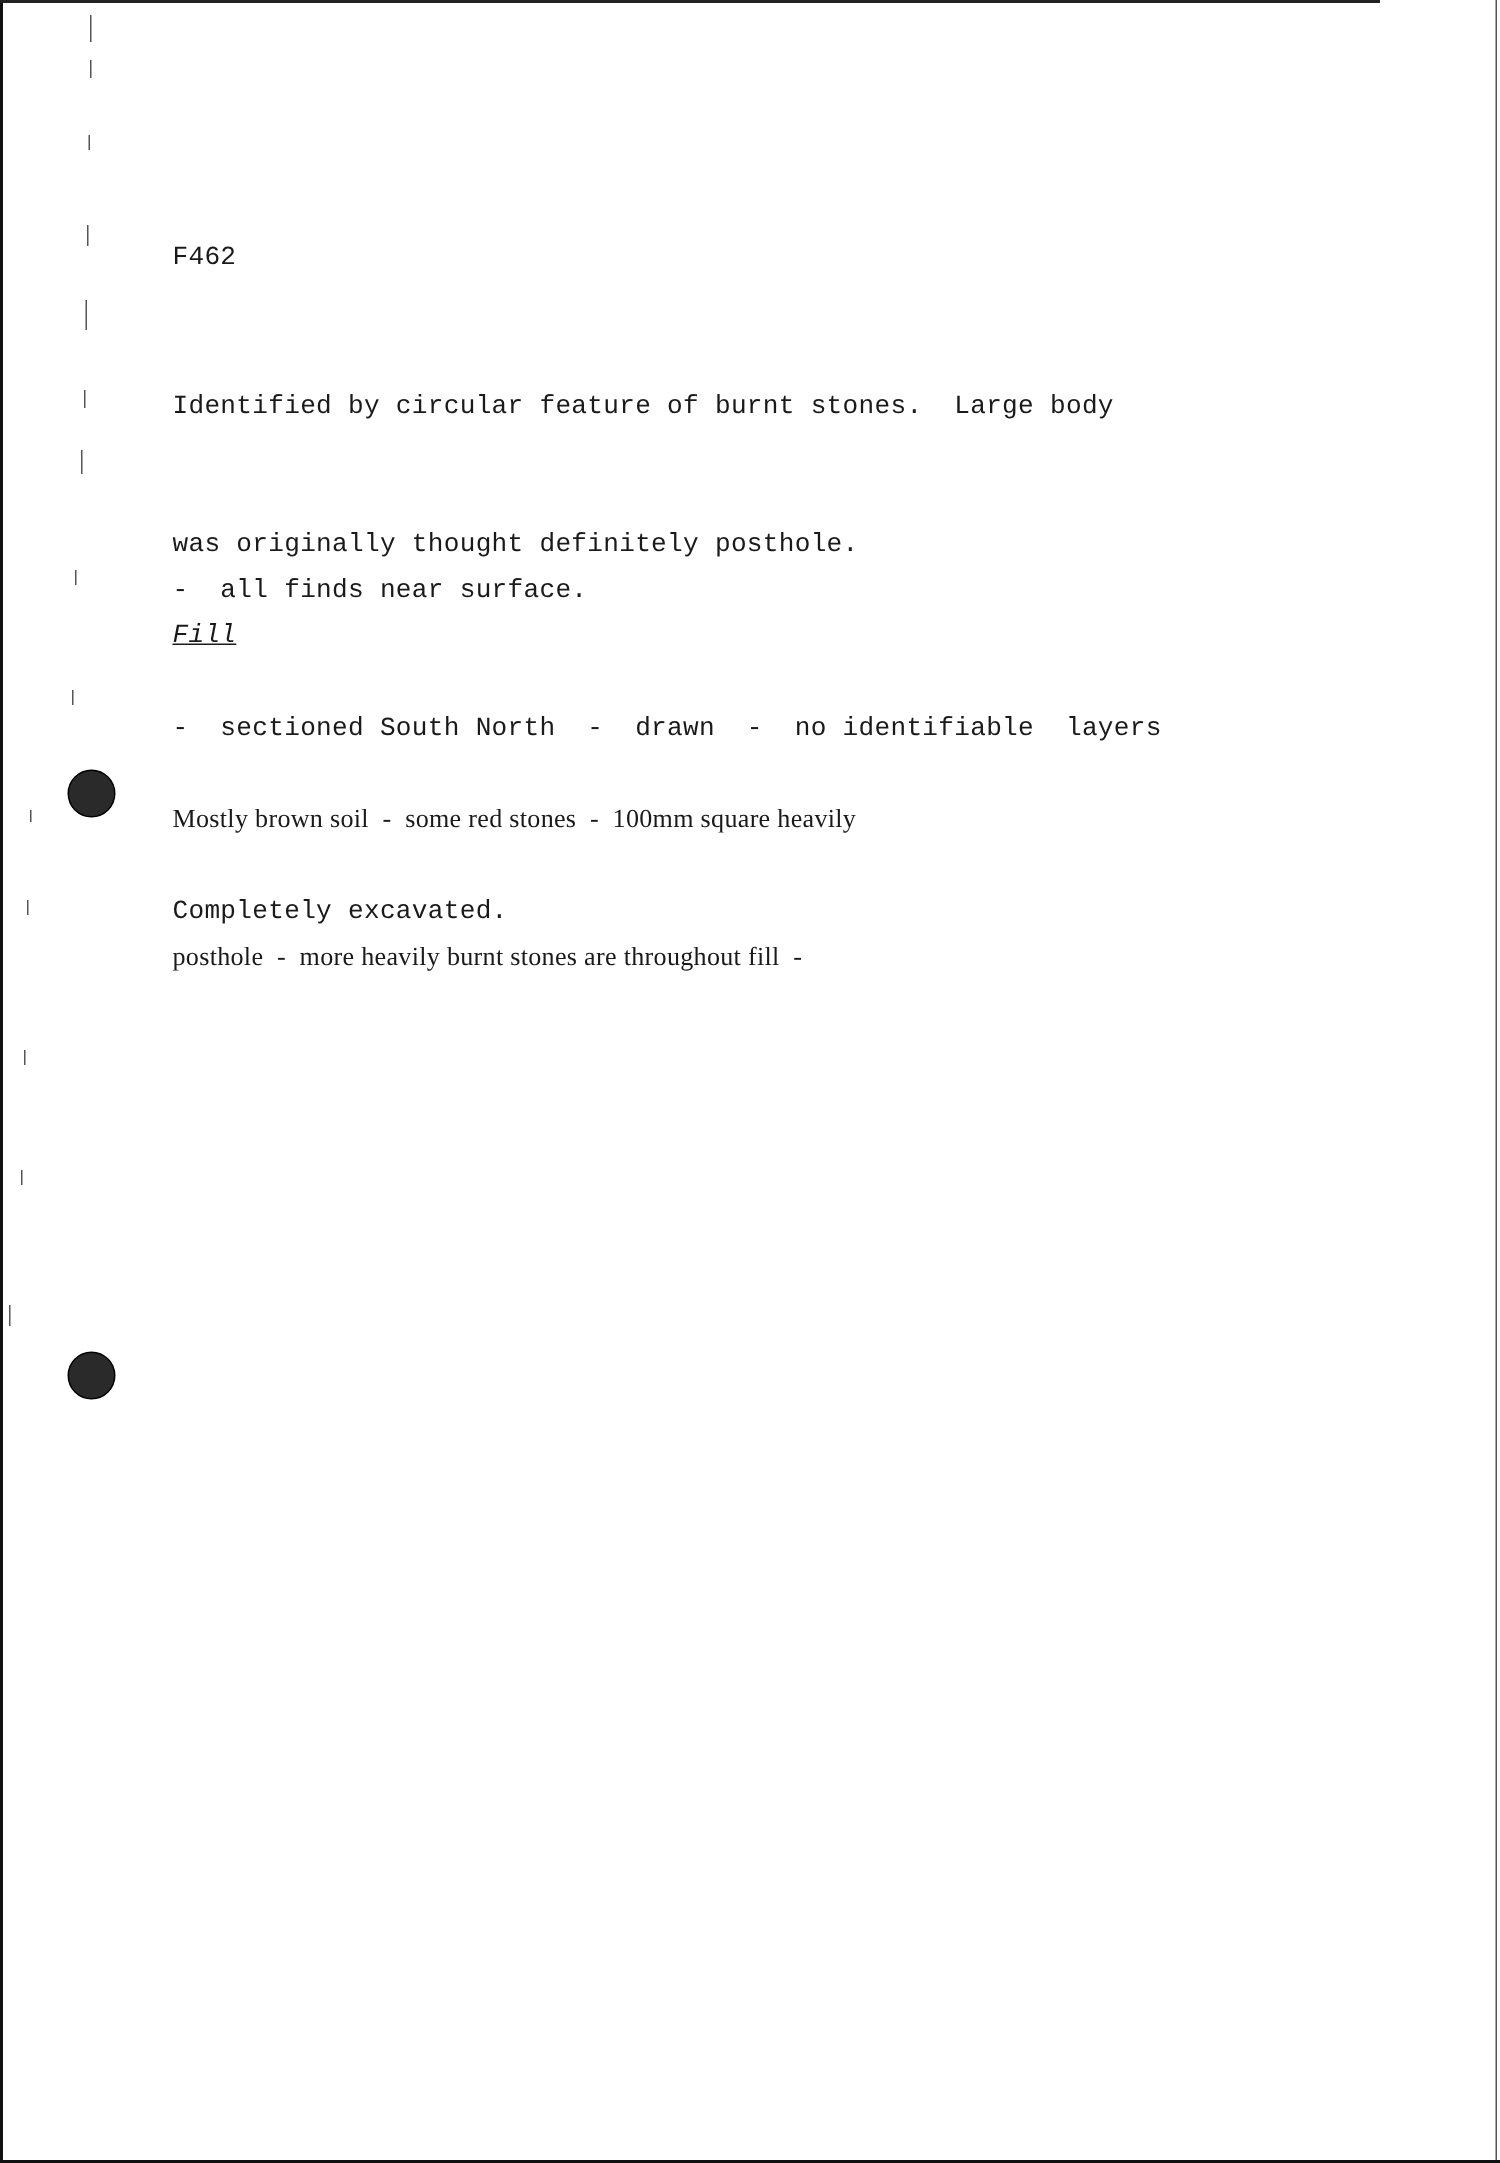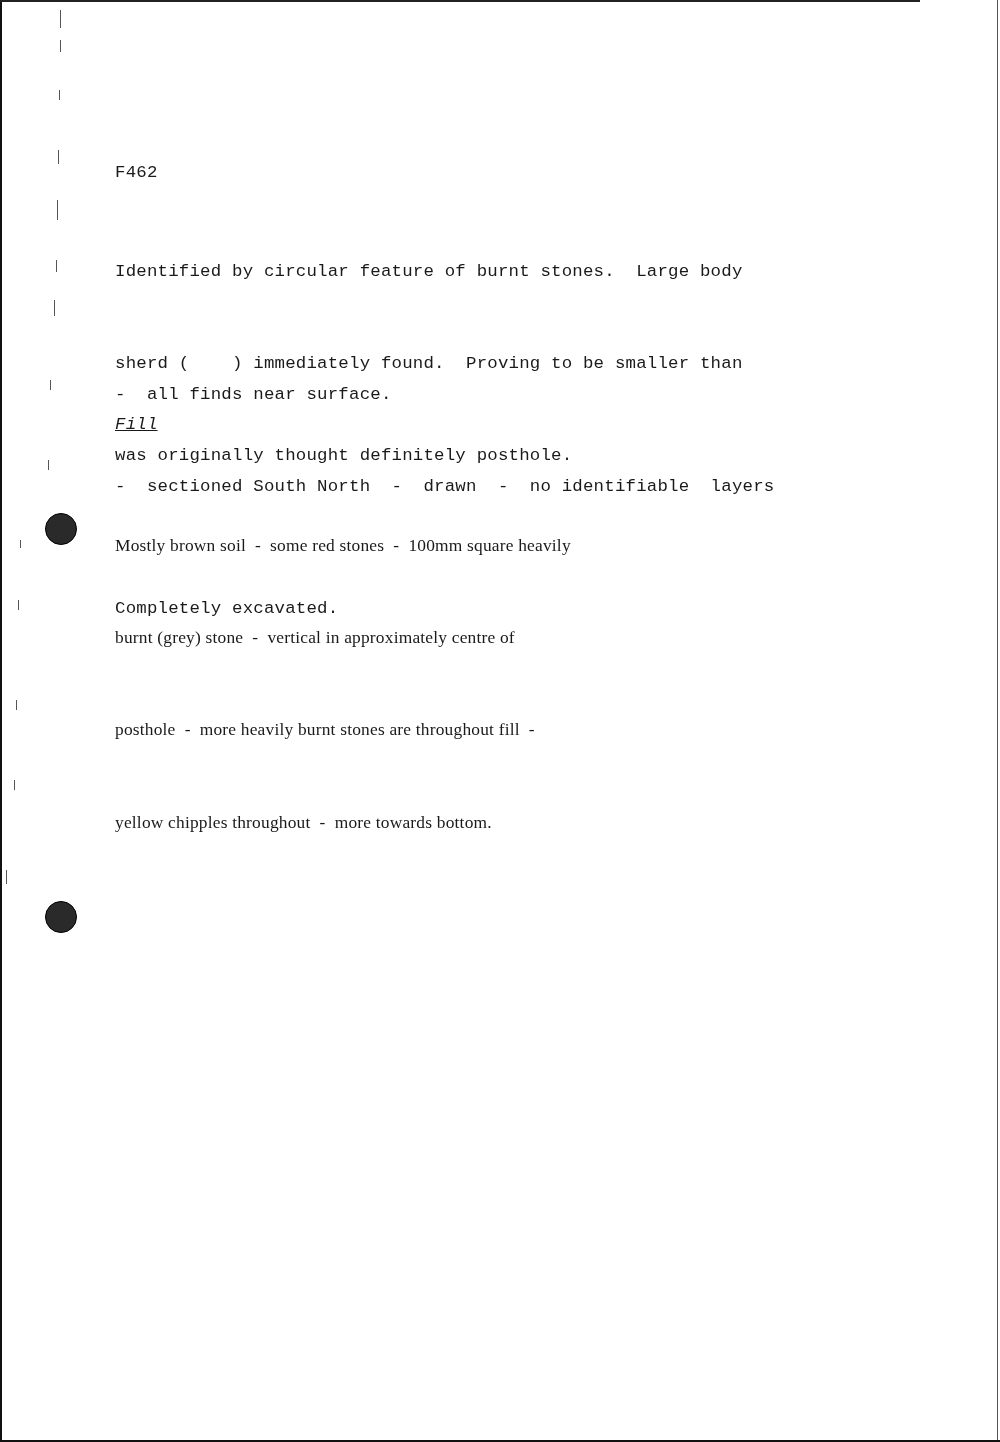--- a/index.html
+++ b/index.html
@@ -81,31 +81,28 @@
   <span style="left:-24px;top:870px;height:14px;"></span>
 </div>
 
 <div class="punch-hole" style="left:45px;top:513px;"></div>
 <div class="punch-hole" style="left:45px;top:901px;"></div>
 
 <div class="text-block heading-id">F462</div>
 
 <div class="text-block para1">
   <span class="line">Identified by circular feature of burnt stones.  Large body</span>
-  <span class="line">sherd (    ) immediately found.  Proving to be smaller than</span>
   <span class="line">was originally thought definitely posthole.</span>
 </div>
 
 <div class="text-block para2">
   <span class="line">-  all finds near surface.</span>
   <span class="line">-  sectioned South North  -  drawn  -  no identifiable  layers</span>
 </div>
 
 <div class="text-block fill-heading">Fill</div>
 
 <div class="text-block para3">
   <span class="line">Mostly brown soil  -  some red stones  -  100mm square heavily</span>
-  <span class="line">burnt (grey) stone  -  vertical in approximately centre of</span>
   <span class="line">posthole  -  more heavily burnt stones are throughout fill  -</span>
-  <span class="line">yellow chipples throughout  -  more towards bottom.</span>
 </div>
 
 <div class="text-block para4">Completely excavated.</div>
 
 </body></html>

